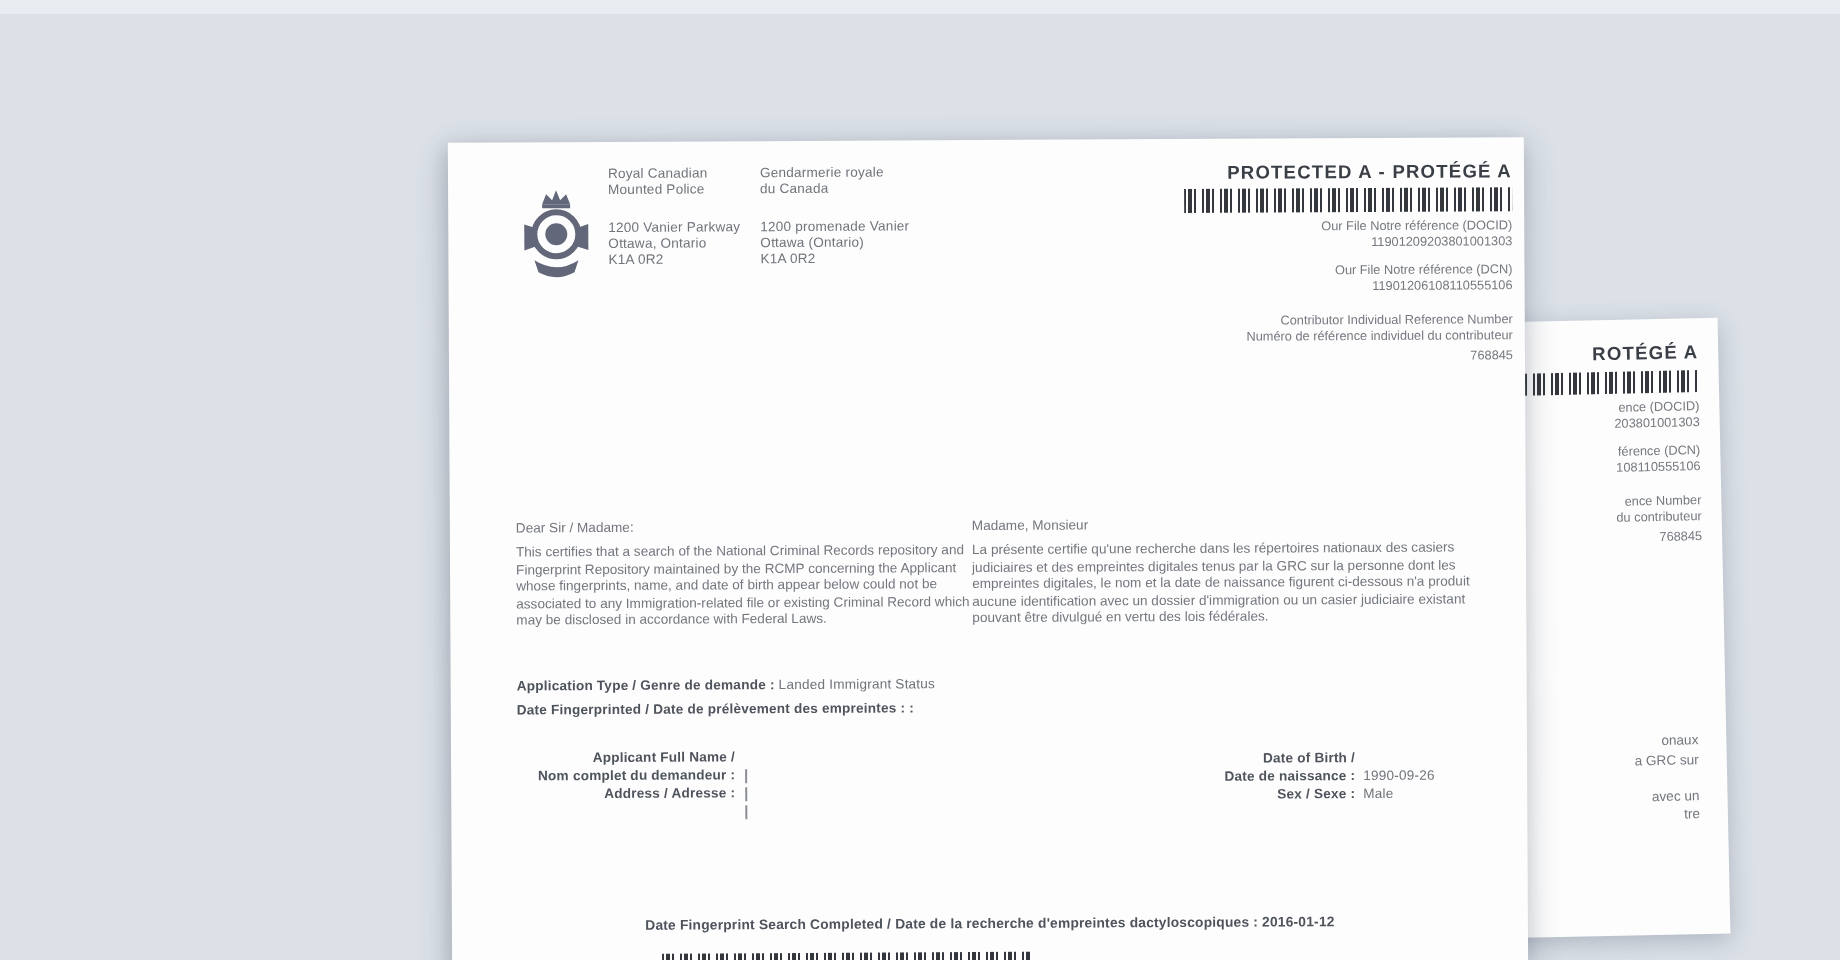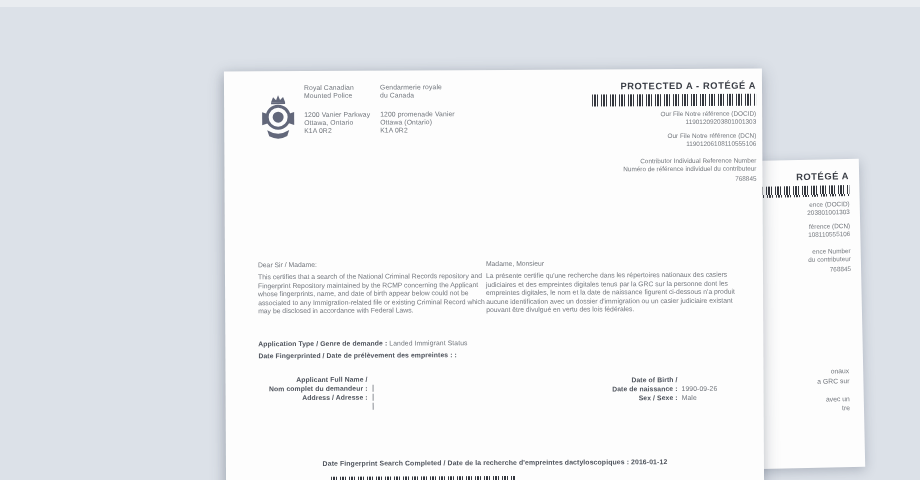--- a/index.html
+++ b/index.html
@@ -80,21 +80,21 @@
       <div>1200 Vanier Parkway</div>
       <div>Ottawa, Ontario</div>
       <div>K1A 0R2</div>
     </div>
     <div class="abs t" style="left:156px;top:40px;">
       <div>1200 promenade Vanier</div>
       <div>Ottawa (Ontario)</div>
       <div>K1A 0R2</div>
     </div>
 
-    <div class="abs classification" style="right:6px;top:12px;">PROTECTED A  -  ROTÉGÉ A</div>
+    <div class="abs classification" style="right:6px;top:12px;">PROTECTED A  -  PROTÉGÉ A</div>
     <div class="abs barcode" style="right:6px;top:25px;width:164px;height:12px;"></div>
     <div class="abs t-sm right" style="right:6px;top:41px;">Our File  Notre référence (DOCID)</div>
     <div class="abs t-sm right" style="right:6px;top:49px;">11901209203801001303</div>
     <div class="abs t-sm right" style="right:6px;top:63px;">Our File  Notre référence (DCN)</div>
     <div class="abs t-sm right" style="right:6px;top:71px;">11901206108110555106</div>
     <div class="abs t-sm right" style="right:6px;top:88px;">Contributor Individual Reference Number</div>
     <div class="abs t-sm right" style="right:6px;top:96px;">Numéro de référence individuel du contributeur</div>
     <div class="abs t-sm right" style="right:6px;top:106px;">768845</div>
 
     <div class="abs para" style="left:33px;top:190px;width:228px;">Dear Sir / Madame:</div>

